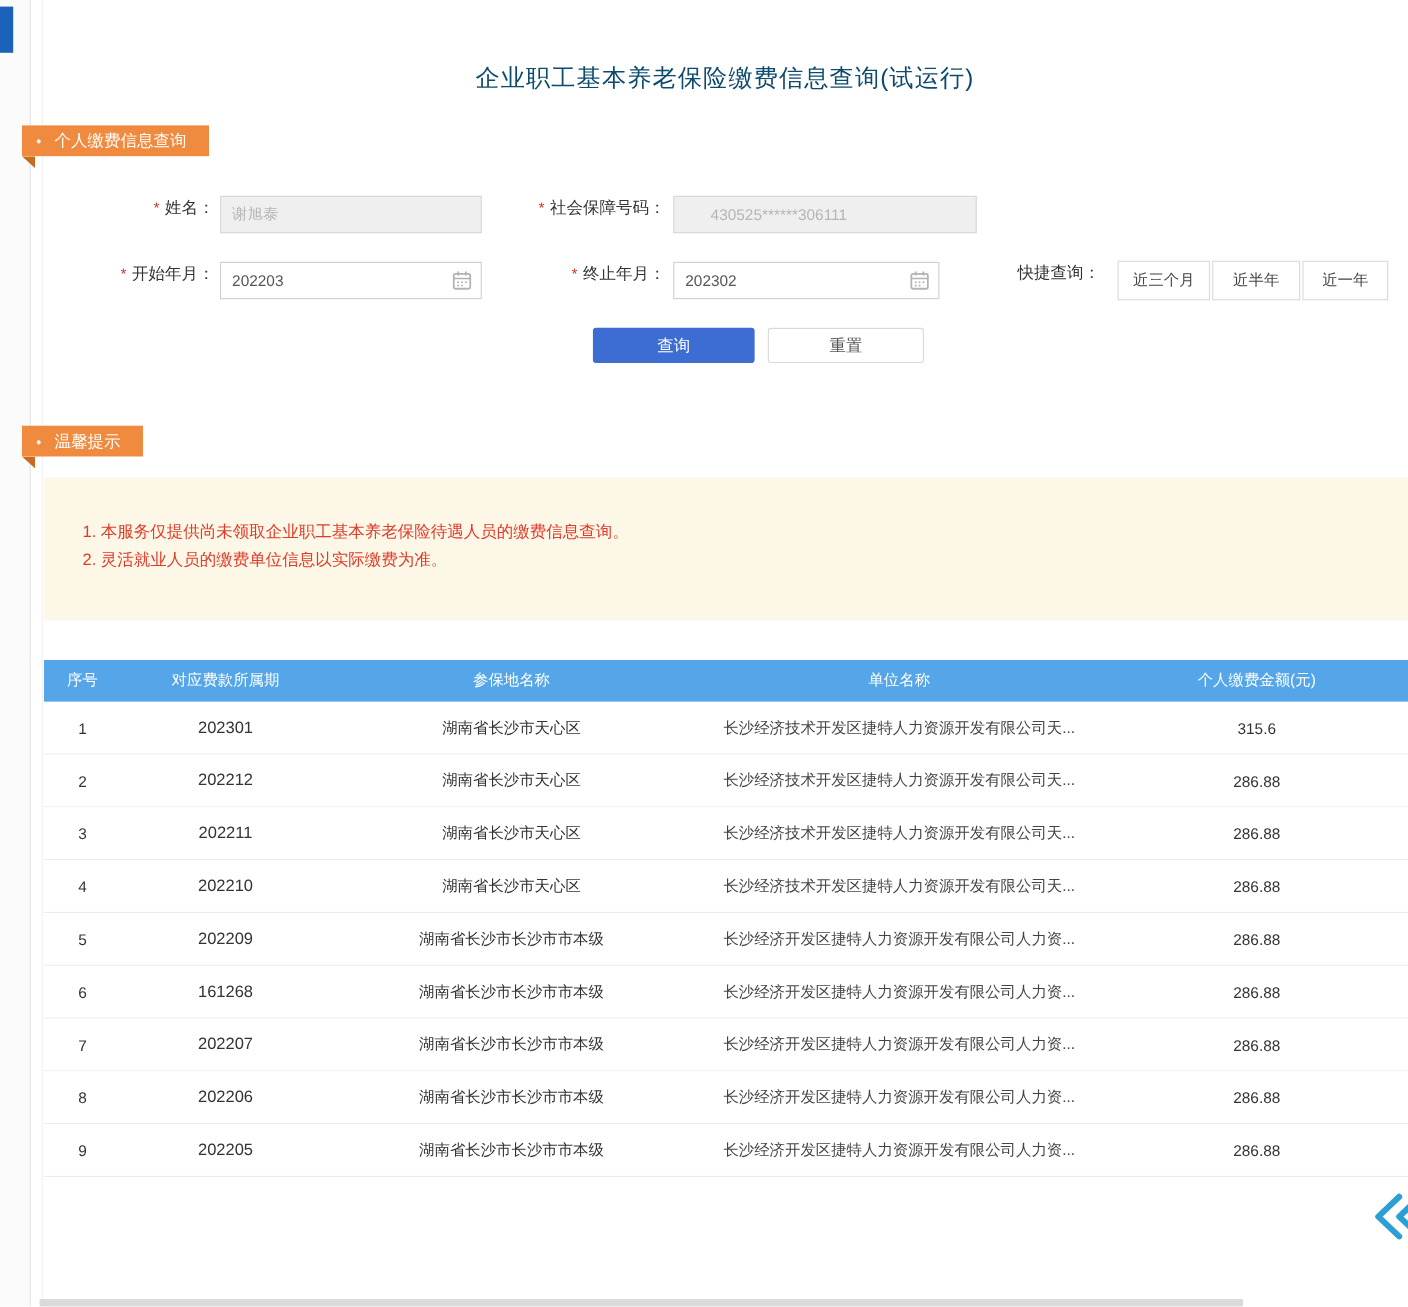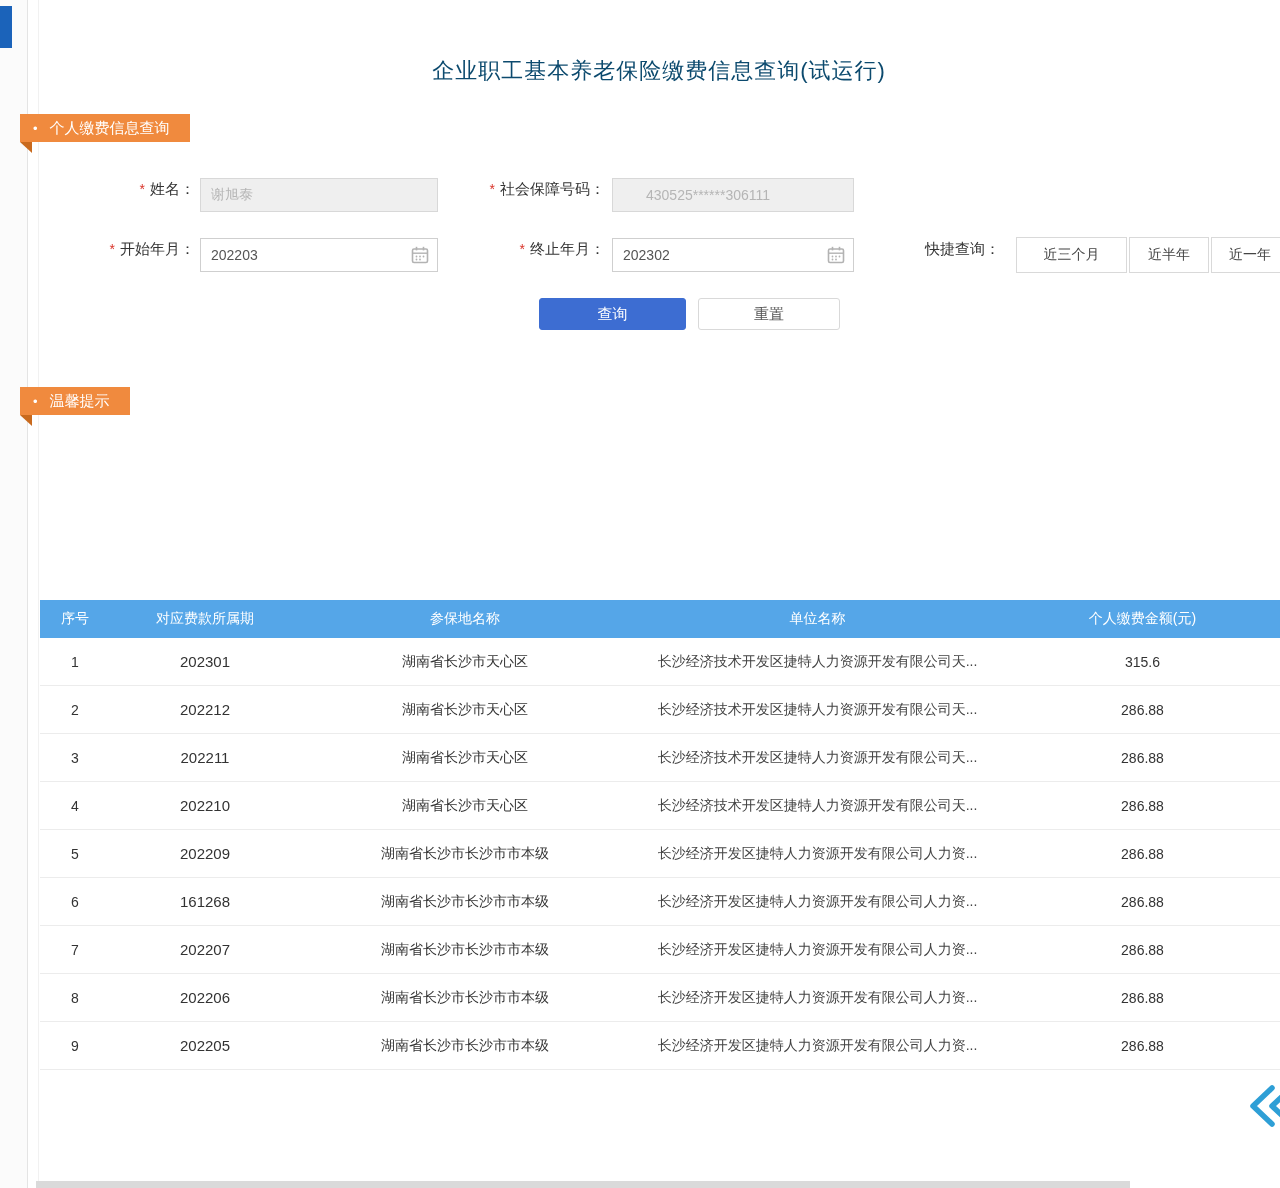--- a/index.html
+++ b/index.html
@@ -29,32 +29,32 @@
   .lbl-name{left:100px;top:178px;width:95px;}
   .lbl-ssn{left:450px;top:178px;width:155px;}
   .lbl-start{left:85px;top:238px;width:110px;}
   .lbl-end{left:490px;top:238px;width:115px;}
   .lbl-quick{left:925px;top:238px;width:85px;text-align:left;}
 
   .field{position:absolute;height:34px;box-sizing:border-box;border:1px solid #cfcfcf;background:#fff;
          font-size:14px;padding:0 28px 0 10px;color:#555;outline:none;}
   .field.disabled{background:#efefef;color:#b5b5b5;border-color:#d8d8d8;}
   .fld-name{left:200px;top:178px;width:238px;}
-  .fld-ssn{left:612px;top:178px;width:242px;padding-left:33px;}
+  .fld-ssn{left:612px;top:178px;width:276px;padding-left:33px;}
   .date-wrap{position:absolute;width:238px;height:34px;}
   .dw-start{left:200px;top:238px;}
   .dw-end{left:612px;top:238px;width:242px;}
   .date-wrap .field{position:absolute;left:0;top:0;width:100%;}
   .cal-icon{position:absolute;right:8px;top:7px;width:20px;height:20px;}
 
   
   .quick-group{position:absolute;left:1016px;top:237px;display:flex;gap:2px;}
   .qbtn{height:36px;box-sizing:border-box;border:1px solid #d9d9d9;background:#fff;color:#444;
         font-size:14px;display:flex;align-items:center;justify-content:center;cursor:pointer;}
-  .qbtn.q0{width:111px;}.qbtn.q1{width:80px;}.qbtn.q2{width:78px;}
+  .qbtn.q0{width:84px;}.qbtn.q1{width:80px;}.qbtn.q2{width:78px;}
 
   
   .btn{position:absolute;height:32px;font-size:15px;border-radius:3px;cursor:pointer;
        display:flex;align-items:center;justify-content:center;box-sizing:border-box;margin-left:19px;}
   .btn-search{left:520px;top:298px;width:147px;background:#3D6DD2;color:#fff;border:1px solid #3D6DD2;}
   .btn-reset{left:679px;top:298px;width:142px;background:#fff;color:#555;border:1px solid #d9d9d9;}
 
   
   .warn{position:absolute;left:40px;top:434px;width:1240px;height:130px;background:#FCF7E6;
         box-sizing:border-box;padding:37px 20px 0 35px;}
@@ -148,20 +148,24 @@
 
   <button class="btn btn-search">查询</button>
   <button class="btn btn-reset">重置</button>
 
   <div class="badge badge-tips">
     <span class="dot">•</span>
     <span>温馨提示</span>
   </div>
   <div class="badge-fold fold-tips"></div>
 
+  <div class="warn">
+    <p>1. 本服务仅提供尚未领取企业职工基本养老保险待遇人员的缴费信息查询。</p>
+    <p>2. 灵活就业人员的缴费单位信息以实际缴费为准。</p>
+  </div>
 
   <div class="table">
     <div class="thead">
       <div class="th c0">序号</div>
       <div class="th c1">对应费款所属期</div>
       <div class="th c2">参保地名称</div>
       <div class="th c3">单位名称</div>
       <div class="th c4">个人缴费金额(元)</div>
     </div>
     <div>

